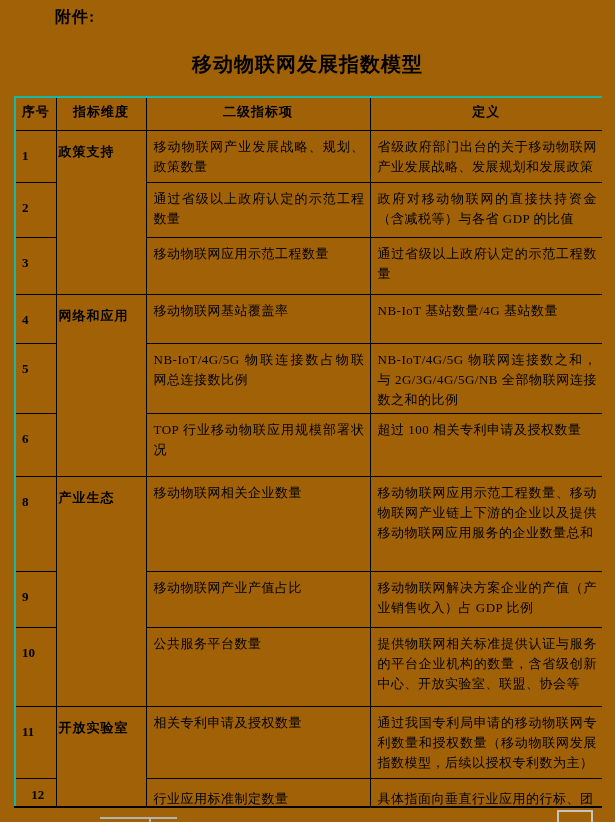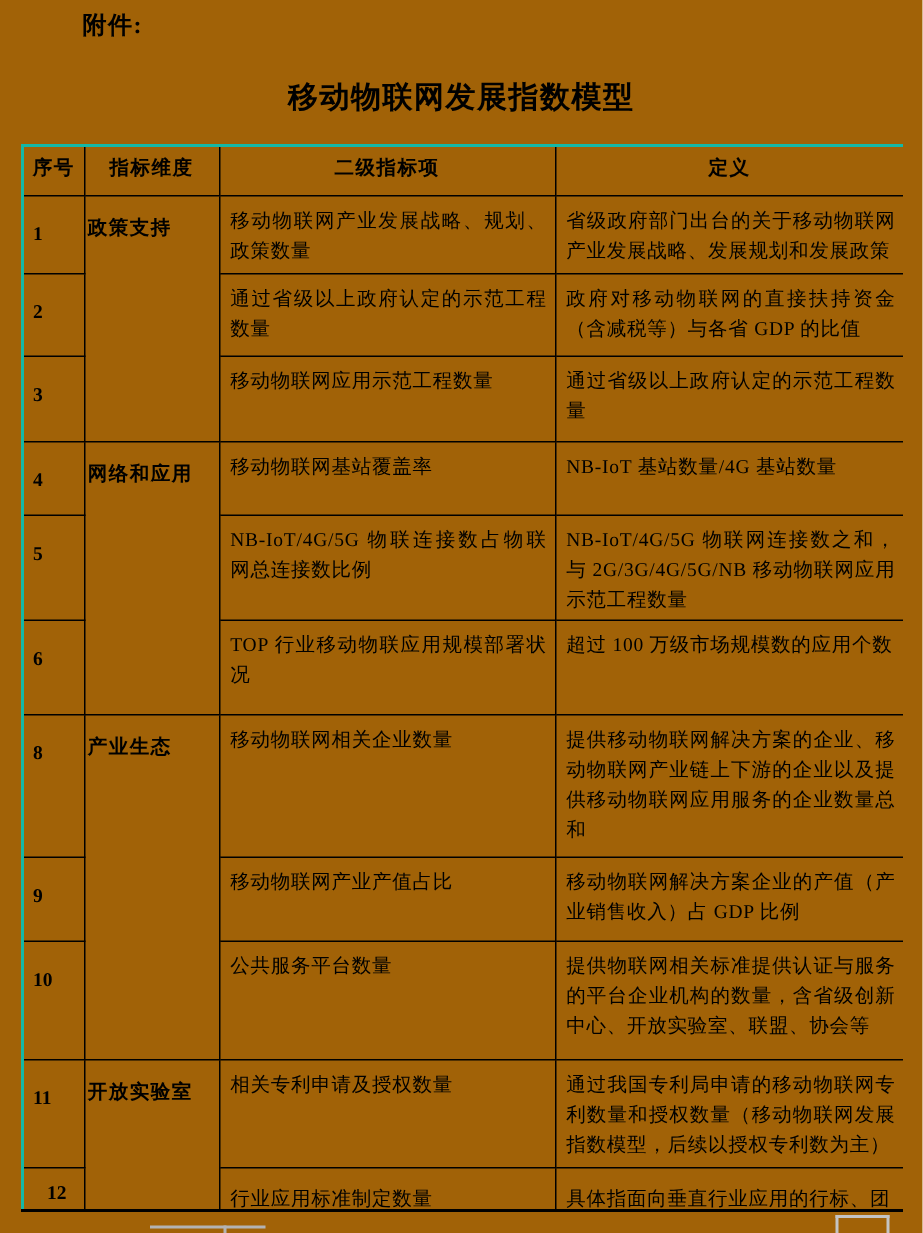--- a/index.html
+++ b/index.html
@@ -160,32 +160,32 @@
         </tr>
         <tr class="r4">
           <td class="no-cell">4</td>
           <td class="dim-cell" rowspan="3">网络和应用</td>
           <td class="ind-cell">移动物联网基站覆盖率</td>
           <td class="def-cell">NB-IoT 基站数量/4G 基站数量</td>
         </tr>
         <tr class="r5">
           <td class="no-cell">5</td>
           <td class="ind-cell">NB-IoT/4G/5G 物联连接数占物联网总连接数比例</td>
-          <td class="def-cell">NB-IoT/4G/5G 物联网连接数之和，与 2G/3G/4G/5G/NB 移动物联网应用示范工程数量</td>
+          <td class="def-cell">NB-IoT/4G/5G 物联网连接数之和，与 2G/3G/4G/5G/NB 全部物联网连接数之和的比例</td>
         </tr>
         <tr class="r6">
           <td class="no-cell">6</td>
           <td class="ind-cell">TOP 行业移动物联应用规模部署状况</td>
-          <td class="def-cell">超过 100 万级市场规模数的应用个数</td>
+          <td class="def-cell">超过 100 相关专利申请及授权数量</td>
         </tr>
         <tr class="r8">
           <td class="no-cell">8</td>
           <td class="dim-cell" rowspan="3">产业生态</td>
           <td class="ind-cell">移动物联网相关企业数量</td>
-          <td class="def-cell">提供移动物联网解决方案的企业、移动物联网产业链上下游的企业以及提供移动物联网应用服务的企业数量总和</td>
+          <td class="def-cell">移动物联网应用示范工程数量、移动物联网产业链上下游的企业以及提供移动物联网应用服务的企业数量总和</td>
         </tr>
         <tr class="r9">
           <td class="no-cell">9</td>
           <td class="ind-cell">移动物联网产业产值占比</td>
           <td class="def-cell">移动物联网解决方案企业的产值（产业销售收入）占 GDP 比例</td>
         </tr>
         <tr class="r10">
           <td class="no-cell">10</td>
           <td class="ind-cell">公共服务平台数量</td>
           <td class="def-cell">提供物联网相关标准提供认证与服务的平台企业机构的数量，含省级创新中心、开放实验室、联盟、协会等</td>

